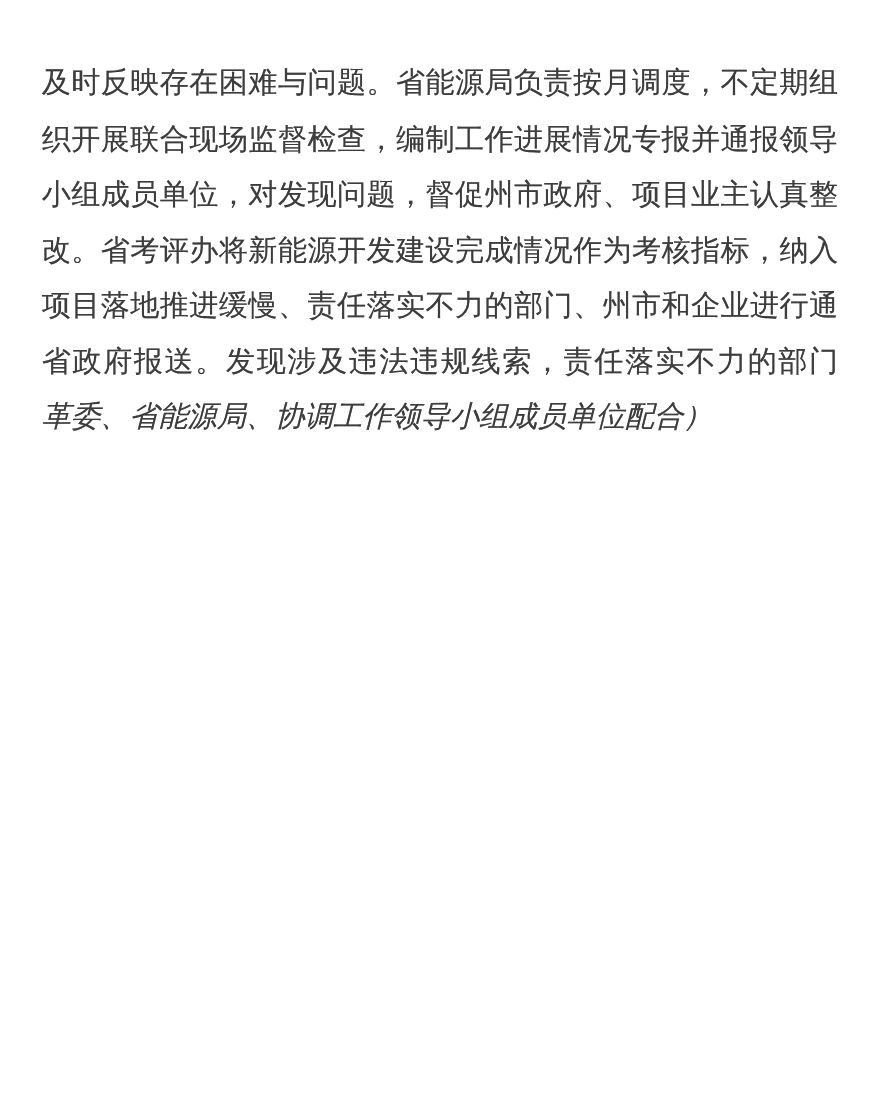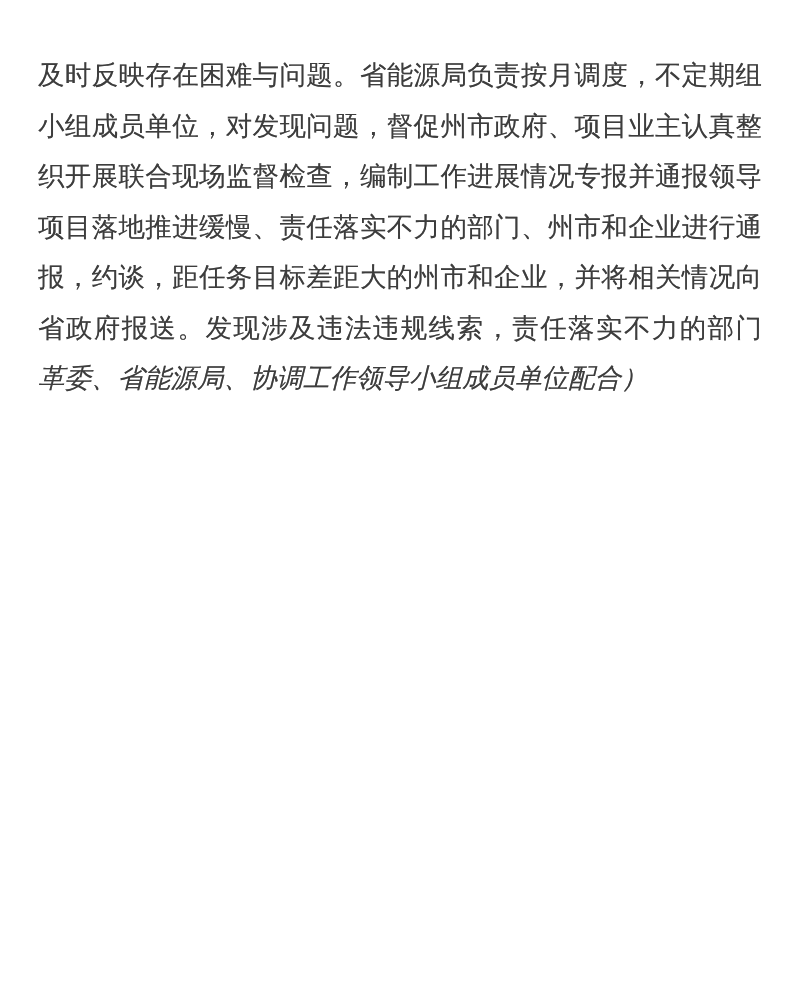--- a/index.html
+++ b/index.html
@@ -37,20 +37,20 @@
   }
   .seg-normal { font-style: normal; }
   .seg-kai { font-style: italic; text-align: right; }
 </style>
 </head>
 <body>
 
 <div class="page">
   <div class="text-block" id="text-block">
       <div class="text-line"><span class="seg-normal">及时反映存在困难与问题。省能源局负责按月调度，不定期组</span></div>
+      <div class="text-line"><span class="seg-normal">织开展联合现场监督检查，编制工作进展情况专报并通报领导</span></div>
       <div class="text-line"><span class="seg-normal">小组成员单位，对发现问题，督促州市政府、项目业主认真整</span></div>
-      <div class="text-line"><span class="seg-normal">织开展联合现场监督检查，编制工作进展情况专报并通报领导</span></div>
+      <div class="text-line"><span class="seg-normal">改。省考评办将新能源开发建设完成情况作为考核指标，纳入</span></div>
       <div class="text-line"><span class="seg-normal">项目落地推进缓慢、责任落实不力的部门、州市和企业进行通</span></div>
-      <div class="text-line"><span class="seg-normal">报，约谈，距任务目标差距大的州市和企业，并将相关情况向</span></div>
       <div class="text-line"><span class="seg-normal">省政府报送。发现涉及违法违规线索，责任落实不力的部门</span></div>
       <div class="text-line last-line"><span class="seg-kai">革委、省能源局、协调工作领导小组成员单位配合）</span></div>
     </div>
 </div>
 
 </body></html>

